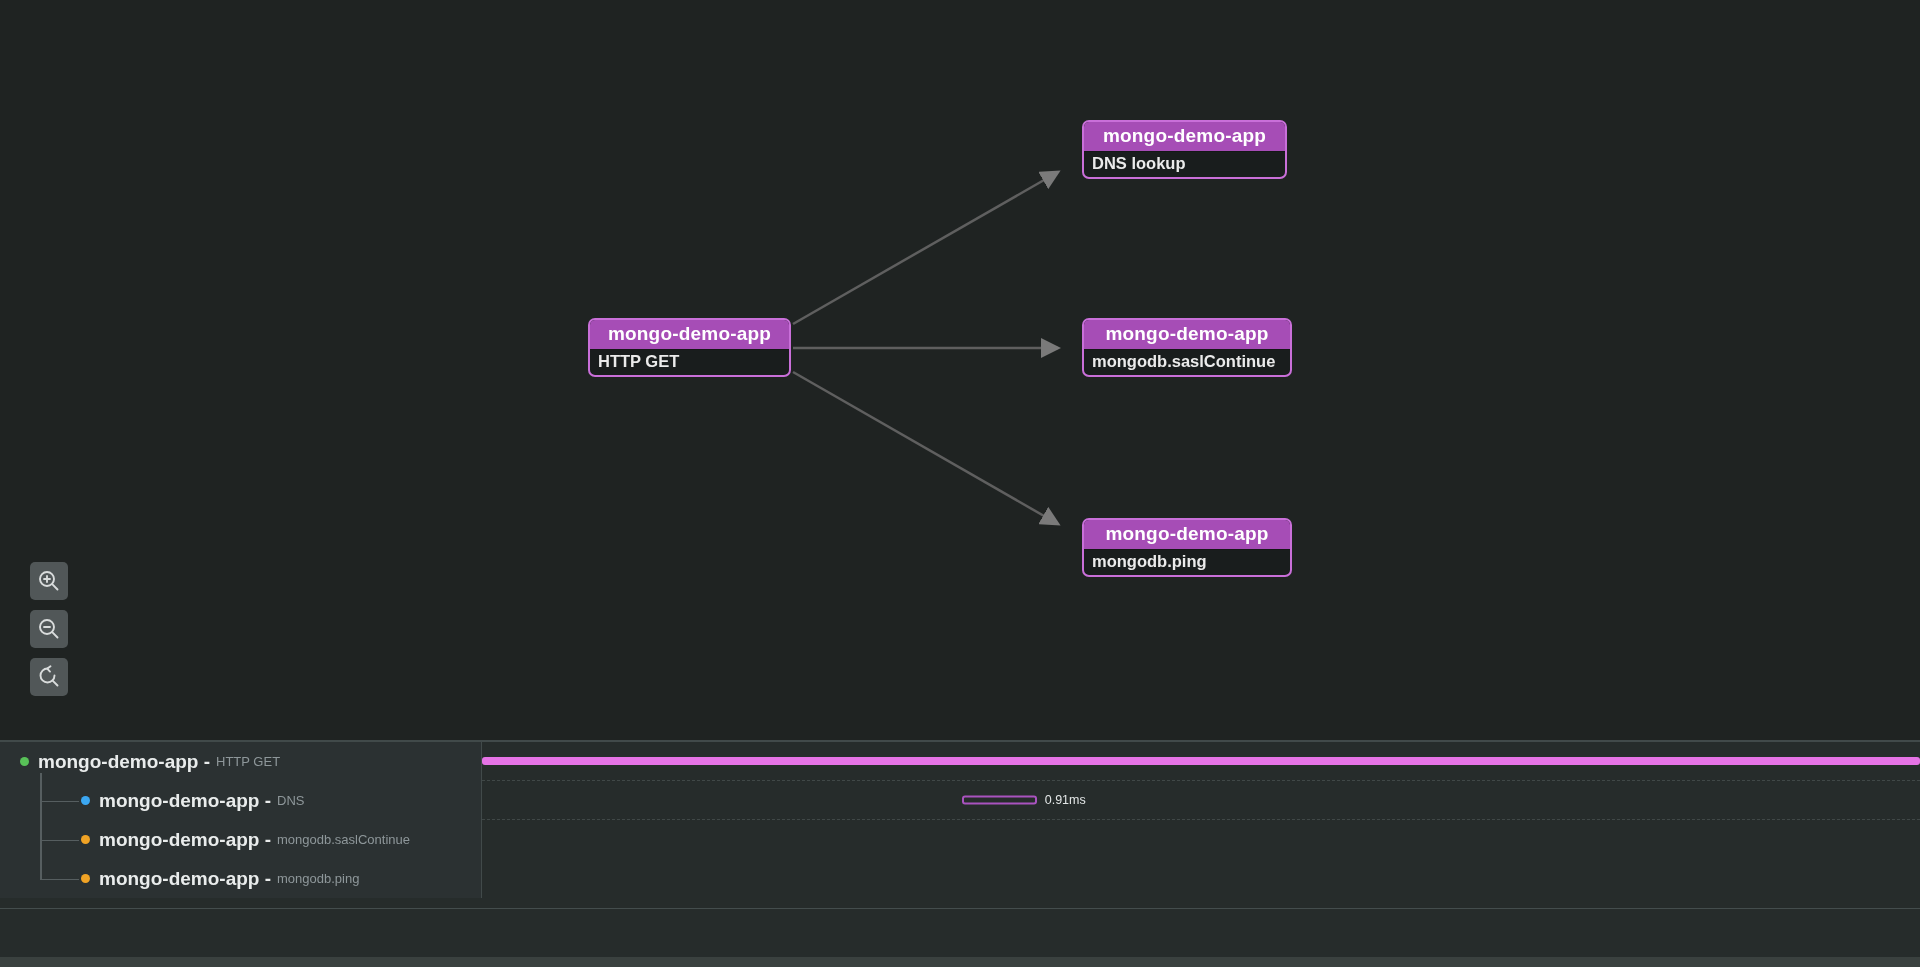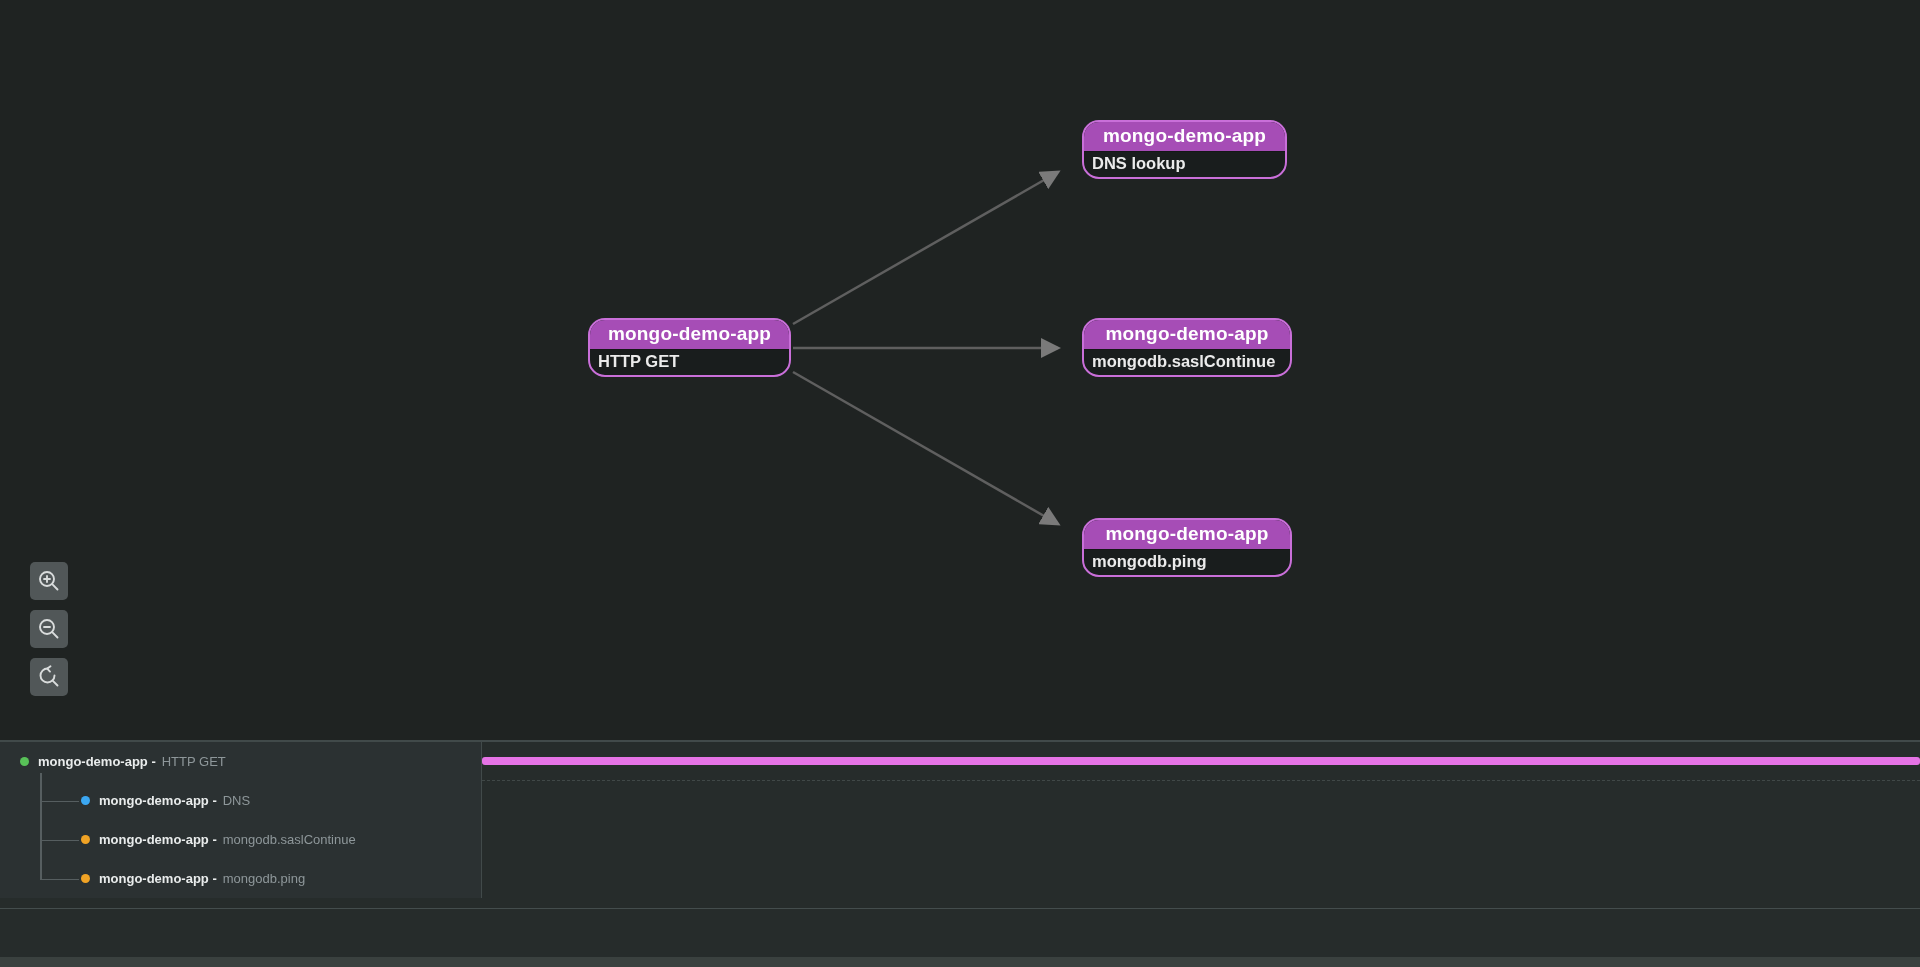--- a/index.html
+++ b/index.html
@@ -14,21 +14,21 @@
   
   .graph {
     position: absolute; left: 0; top: 0; width: 1920px; height: 740px;
     background: #1f2322;
   }
   .edges { position: absolute; left: 0; top: 0; width: 1920px; height: 740px; }
 
   .node {
     position: absolute;
     border: 2px solid #c96fd9;
-    border-radius: 17px;
+    border-radius: 7px;
     overflow: hidden;
     background: #191d1d;
     cursor: pointer;
   }
   .node-header {
     background: #a64db6;
     color: #ffffff;
     font-weight: bold;
     font-size: 19px;
     text-align: center;
@@ -100,21 +100,21 @@
     border-right: 1px solid #414a4a;
     display: flex; align-items: center;
     padding-left: 20px;
     white-space: nowrap;
   }
   .tl-row-left.child { padding-left: 81px; }
   .dot {
     width: 9px; height: 9px; border-radius: 50%;
     flex: none; margin-right: 9px;
   }
-  .svc { font-size: 13px; font-weight: bold; color: #e9ecec; margin-right: 6px; }
+  .svc { font-size: 19px; font-weight: bold; color: #e9ecec; margin-right: 6px; }
   .op  { font-size: 13px; color: #8e979a; }
   .tl-row-right {
     position: relative; flex: 1;
     background: #262c2b;
     border-bottom: 1px dashed #404847;
   }
   .bar {
     position: absolute; top: 50%; transform: translateY(-50%);
     height: 8px; border-radius: 3px;
     background: #e573e5;
@@ -208,20 +208,24 @@
           <div class="tl-row-right">
             <div class="bar" style="left: 0%; width: 100%;"></div>
           </div>
         </div>
         <div class="tl-row">
           <div class="tl-row-left child">
             <div class="dot" style="background: rgb(59, 167, 242);"></div>
             <div class="svc">mongo-demo-app -</div>
             <div class="op">DNS</div>
           </div>
+          <div class="tl-row-right">
+            <div class="bar hollow" style="left: 33.3525%; width: 5.22388%;"></div>
+            <div class="bar-label side-right" style="left: 38.5763%;">0.91ms</div>
+          </div>
         </div>
         <div class="tl-row">
           <div class="tl-row-left child">
             <div class="dot" style="background: rgb(240, 163, 37);"></div>
             <div class="svc">mongo-demo-app -</div>
             <div class="op">mongodb.saslContinue</div>
           </div>
         </div>
         <div class="tl-row">
           <div class="tl-row-left child">

